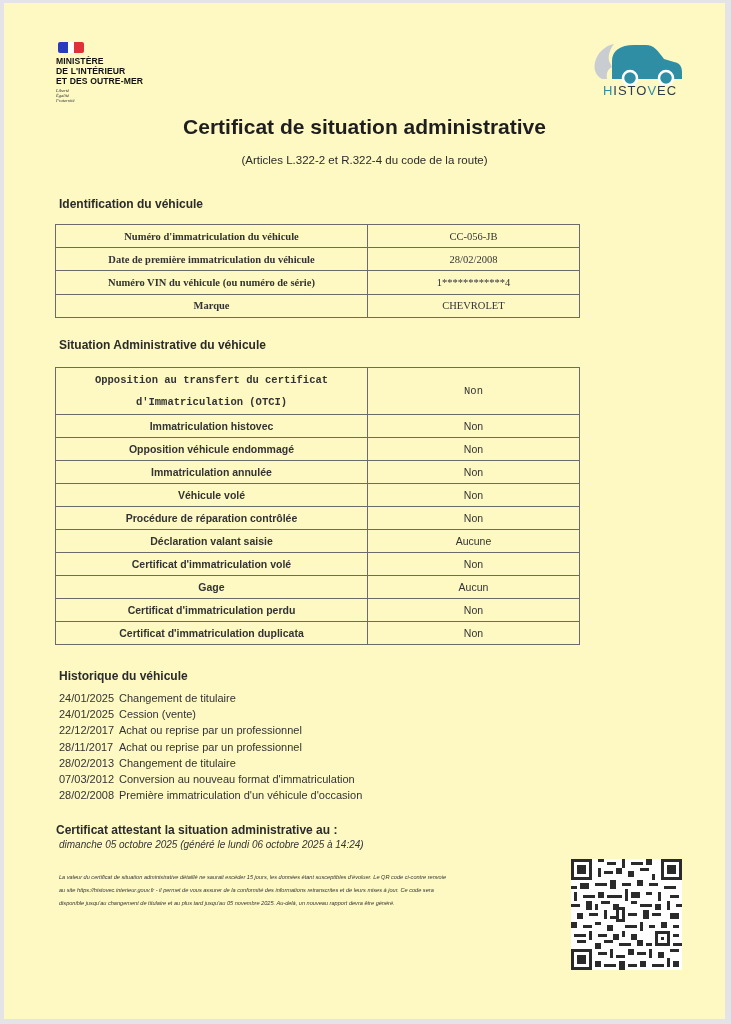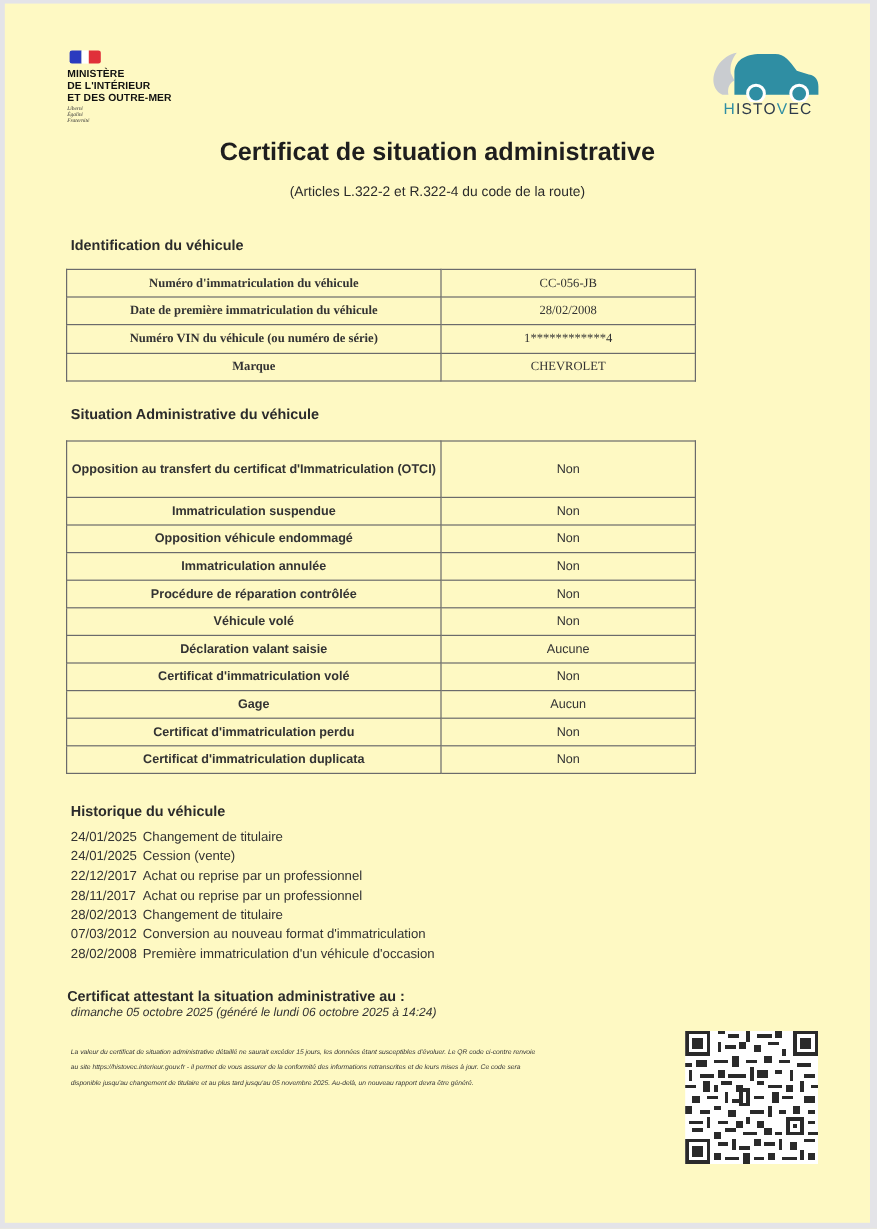--- a/index.html
+++ b/index.html
@@ -48,21 +48,21 @@
   }
   table.grid td.lbl { font-weight: bold; }
 
   .t1 { left: 51px; top: 221px; width: 525px; font-family: Liberation Serif, serif; }
   .t1 td { height: 22.2px; }
   .t1 td.lbl { width: 311px; }
 
   .t2 { left: 51px; top: 364px; width: 525px; }
   .t2 td { height: 22px; }
   .t2 td.lbl { width: 311px; }
-  .t2 tr.tall td { height: 46px; }
+  .t2 tr.tall td { height: 46px; font-family: Liberation Mono, monospace; }
   .t2 tr.tall td.lbl { line-height: 22px; }
 
   .history { left: 55px; top: 687px; font-size: 11px; color: #333; line-height: 16.2px; }
   .history .row { display: flex; }
   .history .date { width: 60px; }
 
   .cert-title { left: 52px; top: 820px; font-size: 12px; font-weight: bold; color: #2b2b2b; }
   .cert-date { left: 55px; top: 836px; font-size: 10px; font-style: italic; color: #333; }
 
   .legal { left: 55px; top: 868px; width: 488px; font-size: 5.6px; font-style: italic; line-height: 13px; color: #333; }
@@ -126,37 +126,37 @@
     </table>
 
   <div class="abs section-title" style="left:55px; top:335px;">Situation Administrative du véhicule</div>
   <table class="abs grid t2">
     <tbody>
         <tr class="tall">
       <td class="lbl">Opposition au transfert du certificat d'Immatriculation (OTCI)</td>
       <td>Non</td>
     </tr>
     <tr>
-      <td class="lbl">Immatriculation suspendue</td>
+      <td class="lbl">Immatriculation histovec</td>
       <td>Non</td>
     </tr>
     <tr>
       <td class="lbl">Opposition véhicule endommagé</td>
       <td>Non</td>
     </tr>
     <tr>
       <td class="lbl">Immatriculation annulée</td>
       <td>Non</td>
     </tr>
     <tr>
+      <td class="lbl">Véhicule volé</td>
+      <td>Non</td>
+    </tr>
+    <tr>
       <td class="lbl">Procédure de réparation contrôlée</td>
-      <td>Non</td>
-    </tr>
-    <tr>
-      <td class="lbl">Véhicule volé</td>
       <td>Non</td>
     </tr>
     <tr>
       <td class="lbl">Déclaration valant saisie</td>
       <td>Aucune</td>
     </tr>
     <tr>
       <td class="lbl">Certificat d'immatriculation volé</td>
       <td>Non</td>
     </tr>

